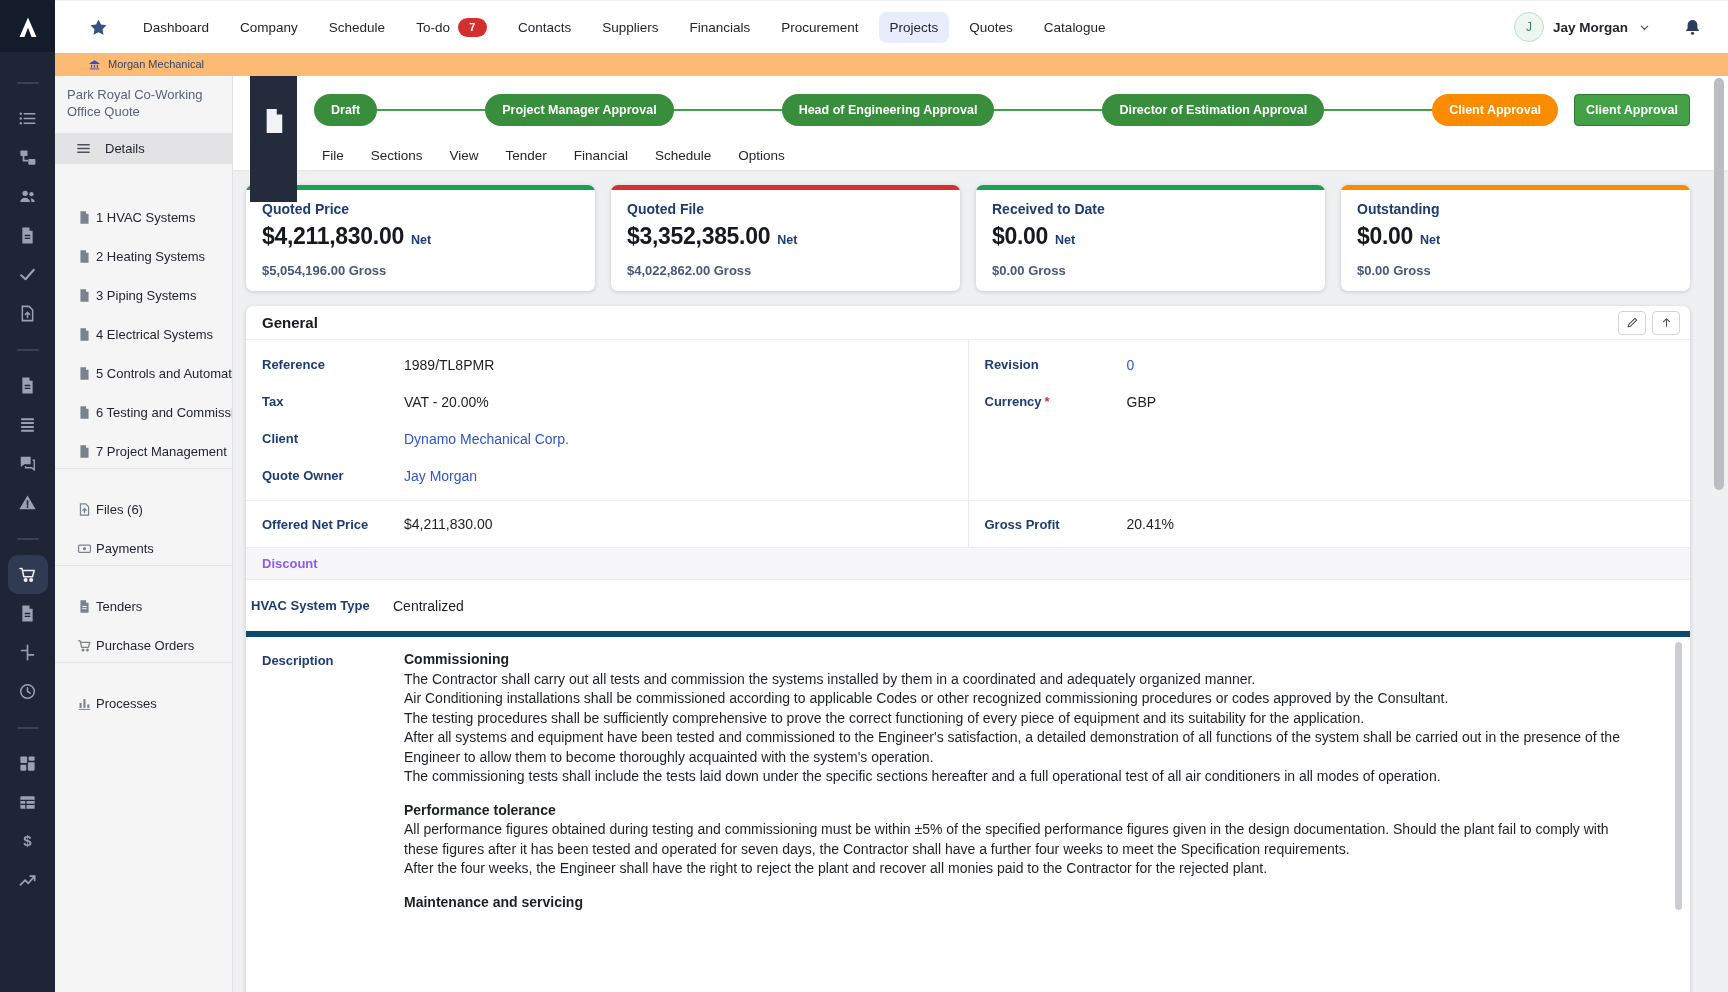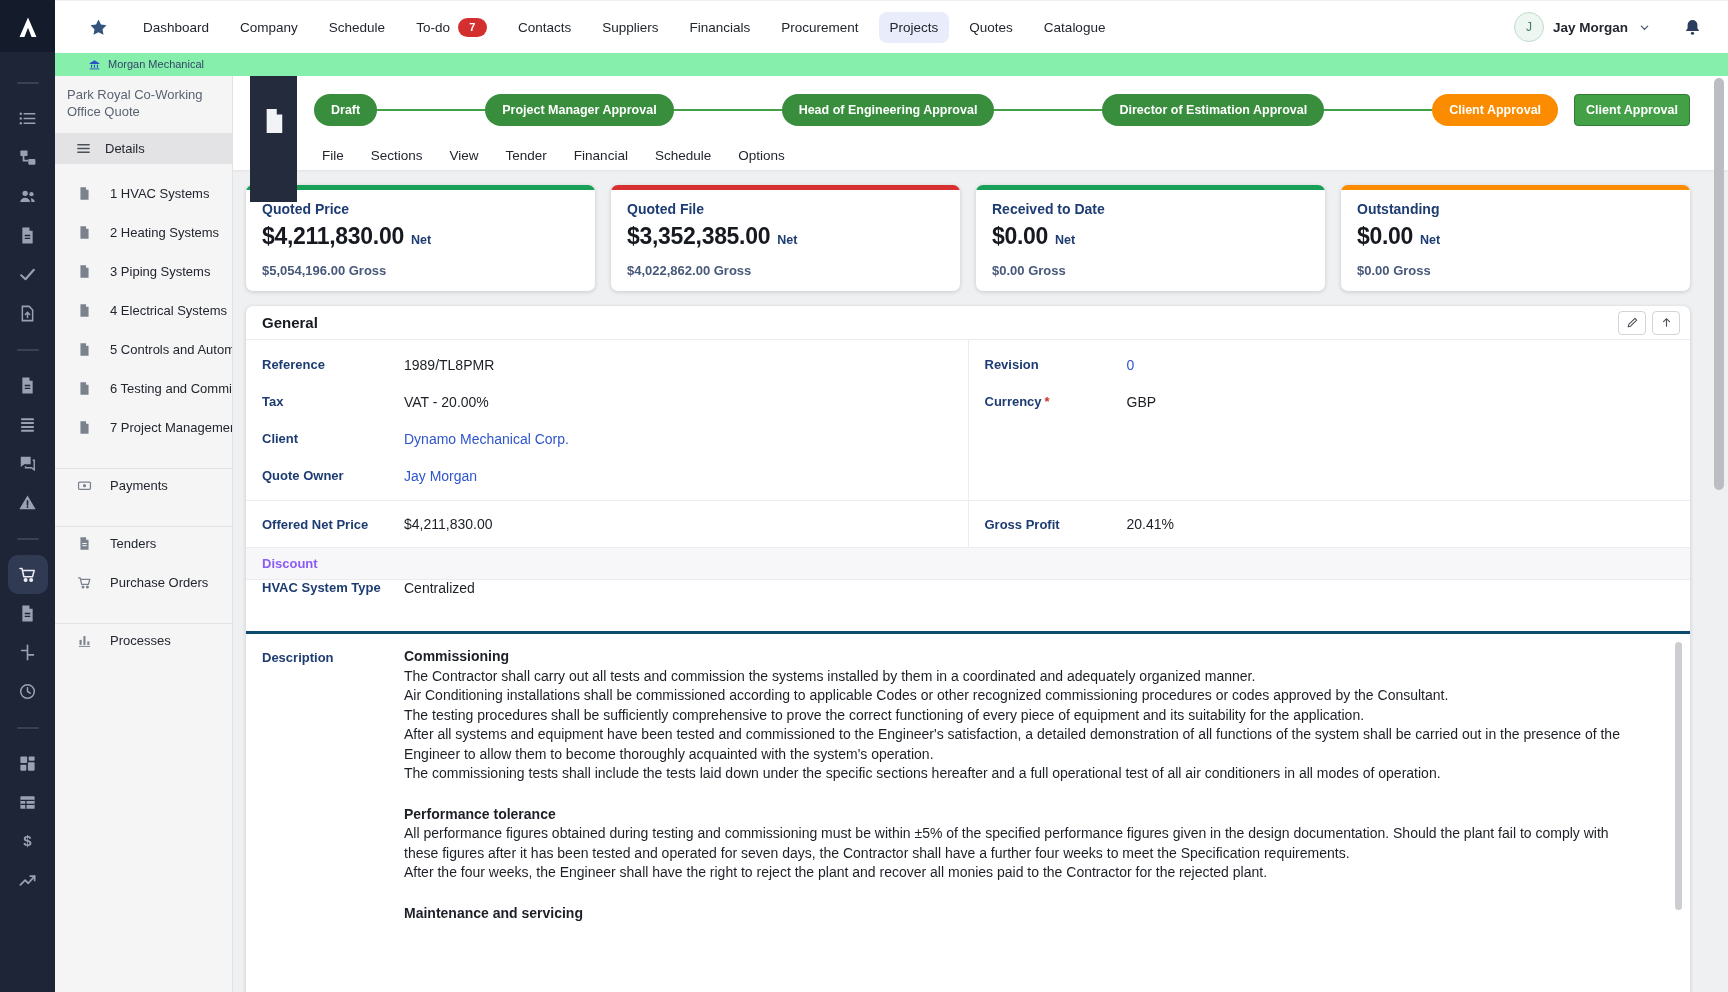--- a/index.html
+++ b/index.html
@@ -28,33 +28,33 @@
   .badge{background:#d32f2f;color:#fff;font-size:11px;font-weight:bold;min-width:19px;height:19px;
          border-radius:10px;display:flex;align-items:center;justify-content:center;padding:0 5px}
   .tn-right{margin-left:auto;display:flex;align-items:center;gap:9px}
   .avatar{width:28px;height:28px;border-radius:50%;background:#eef6f1;border:1px solid #bfdccb;
           color:#3f7d5f;font-size:12px;display:flex;align-items:center;justify-content:center;cursor:pointer}
   .uname{font-size:13.5px;color:#23262e;font-weight:bold;cursor:pointer}
   .chev{color:#46506a;margin-left:2px}
   .bell{color:#2c3d5d;margin-left:24px;cursor:pointer}
 
   
-  .crumbbar{position:absolute;left:55px;top:52px;right:0;height:24px;background:#86efac;display:flex;
+  .crumbbar{position:absolute;left:55px;top:52px;right:0;height:24px;background:#fdba74;display:flex;
             align-items:center;padding-left:33px;gap:7px;font-size:11px;color:#36456a;z-index:4}
   .bank{color:#2953c8}
 
   
   .sidebar{position:absolute;left:55px;top:76px;width:177px;bottom:0;background:#f5f5f6;
            border-right:1px solid #e2e2e4;overflow:hidden;z-index:3}
   .sb-title{padding:11px 12px 12px;font-size:13px;color:#5b6372;line-height:1.3}
   .sb-details{height:31px;background:#e3e3e6;display:flex;align-items:center;gap:14px;
               padding-left:21px;font-size:13px;color:#22262e;cursor:pointer}
   .sb-details svg{width:15px;height:15px;color:#4a4f58}
   .sb-list{margin-top:22px}
-  .sb-item{height:39px;display:flex;align-items:flex-start;gap:18px;padding-left:22px;font-size:13px;
+  .sb-item{height:39px;display:flex;align-items:flex-end;gap:4px;padding-left:22px;font-size:13px;
            color:#22262e;white-space:nowrap;cursor:pointer;overflow:hidden}
   .sb-item svg{flex:0 0 auto;width:15px;height:15px;color:#7b828e}
   .sb-sep{height:1px;background:#e2e2e4;margin:9px 0}
 
   
   .main{position:absolute;left:232px;top:76px;right:0;bottom:0;background:#eff0f2;overflow:hidden}
   .main-header{position:relative;height:94px;background:#fff;box-shadow:0 1px 2px rgba(0,0,0,.06)}
   .doc-tab{position:absolute;left:18px;top:0;width:47px;height:94px;background:#232b3c;display:flex;
            justify-content:center;align-items:flex-start;padding-top:32px;color:#f2f3f6;cursor:pointer}
   .stepper{display:flex;align-items:center;height:60px;padding:4px 38px 0 82px}
@@ -92,26 +92,26 @@
   .frow{display:flex;align-items:center;height:37px;padding-left:16px}
   .flabel{width:142px;font-size:13px;font-weight:bold;color:#1d3c72;flex:0 0 auto}
   .fval{font-size:14px;color:#1c2026}
   .fval.link{color:#2f55cc;cursor:pointer}
   .req{color:#d32f2f;margin-left:3px}
   .band2{display:flex;border-top:1px solid #ececee}
   .band2 .fcol{padding:0}
   .band2 .frow{height:46px}
   .discount{background:#f7f7f9;border-top:1px solid #ececee;border-bottom:1px solid #ececee;height:31px;
             display:flex;align-items:center;padding-left:16px;font-size:13px;font-weight:bold;color:#8b5cf6}
-  .hvacrow{height:51px;display:flex;align-items:flex-start;padding-left:16px;border-bottom:3px solid #0c4a6e}
+  .hvacrow{height:51px;display:flex;align-items:center;padding-left:5px;border-bottom:6px solid #0c4a6e}
   .descrow{display:flex;padding:13px 16px 0}
   .dlabel{width:142px;flex:0 0 auto;font-size:13px;font-weight:bold;color:#1d3c72;padding-top:3px}
   .dtext{flex:1;font-size:14px;color:#1c2026;line-height:19.5px;padding-right:28px}
   .dh{font-weight:bold}
-  .dh.gap{margin-top:21px}
+  .dh.gap{margin-top:14px}
   .desc-scroll{position:absolute;right:8px;top:336px;width:7px;height:268px;background:#cdced2;border-radius:4px;cursor:pointer}
   .pagescroll{position:absolute;right:4px;top:2px;width:10px;height:412px;background:#bcbdc2;border-radius:5px;cursor:pointer;z-index:9}
 </style>
 </head>
 <body>
 
 <aside class="rail">
   <div class="logo">
     <svg width="26" height="26" viewBox="0 0 40 40">
         <path d="M7 37 L20 7 L33 37 H25.5 L20 22.5 L14.5 37 Z" fill="#ffffff"></path>
@@ -343,20 +343,27 @@
     <div class="sb-item">
         <svg viewBox="0 0 24 24" fill="currentColor">
           <path fill-rule="evenodd" d="M5.5 2h9l4 4v16h-13zm9 0l4 4h-4z"></path>
         </svg>
         <span>7 Project Management</span>
       </div>
   </div>
   <div class="sb-sep"></div>
   <div class="sb-item">
       <svg viewBox="0 0 24 24" fill="none" stroke="currentColor" stroke-width="2">
+        <path d="M5.5 3h8.5l4.5 4.5V21h-13z"></path>
+        <path d="M12 17v-6M9.3 13.2L12 10.5l2.7 2.7" stroke-linecap="round"></path>
+      </svg>
+      <span>Files (6)</span>
+    </div>
+  <div class="sb-item">
+      <svg viewBox="0 0 24 24" fill="none" stroke="currentColor" stroke-width="2">
         <rect x="2.5" y="6.5" width="19" height="11.5" rx="1.5"></rect>
         <circle cx="12" cy="12.2" r="2.5" fill="currentColor" stroke="none"></circle>
       </svg>
       <span>Payments</span>
     </div>
   <div class="sb-sep"></div>
   <div class="sb-item">
       <svg viewBox="0 0 24 24" fill="currentColor">
         <path fill-rule="evenodd" d="M5.5 2h9l4 4v16h-13zm9 0l4 4h-4z"></path>
         <path d="M8.5 12h7M8.5 15.5h7" stroke="#f5f5f6" stroke-width="1.6"></path>

